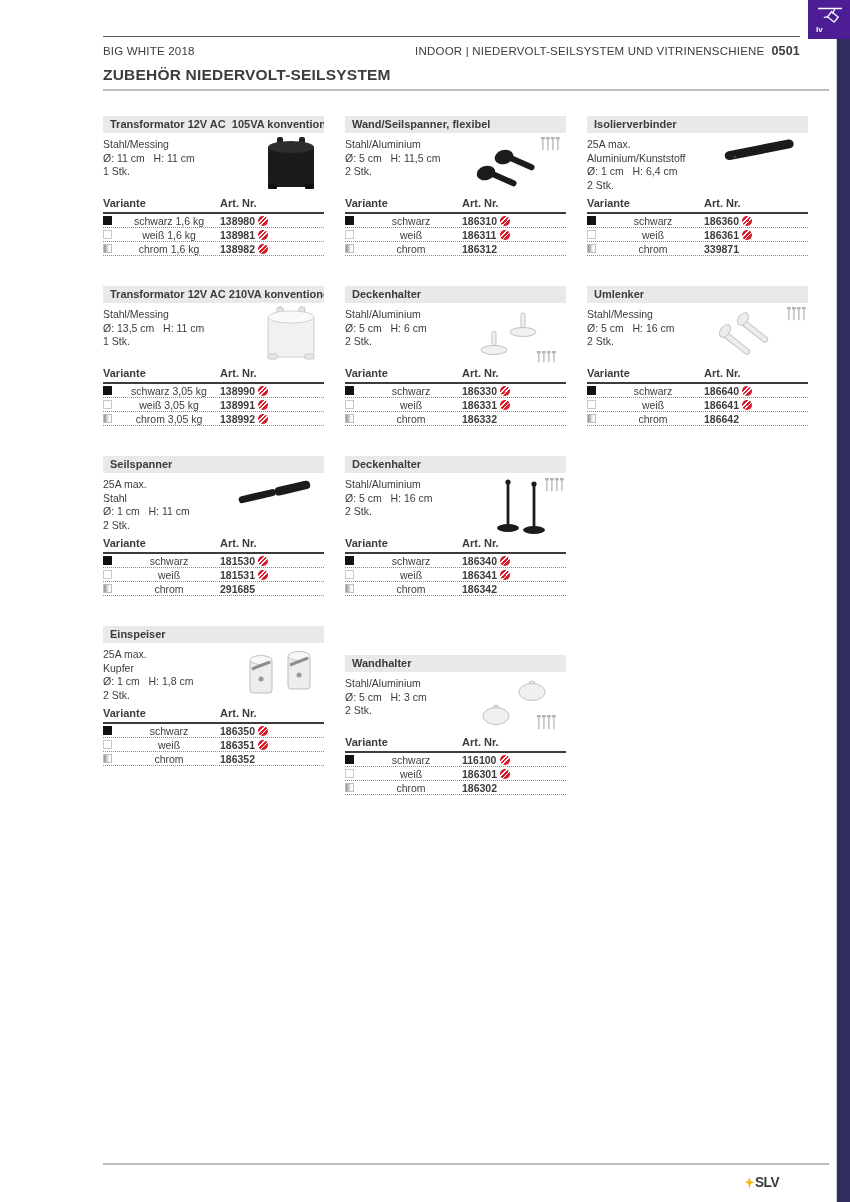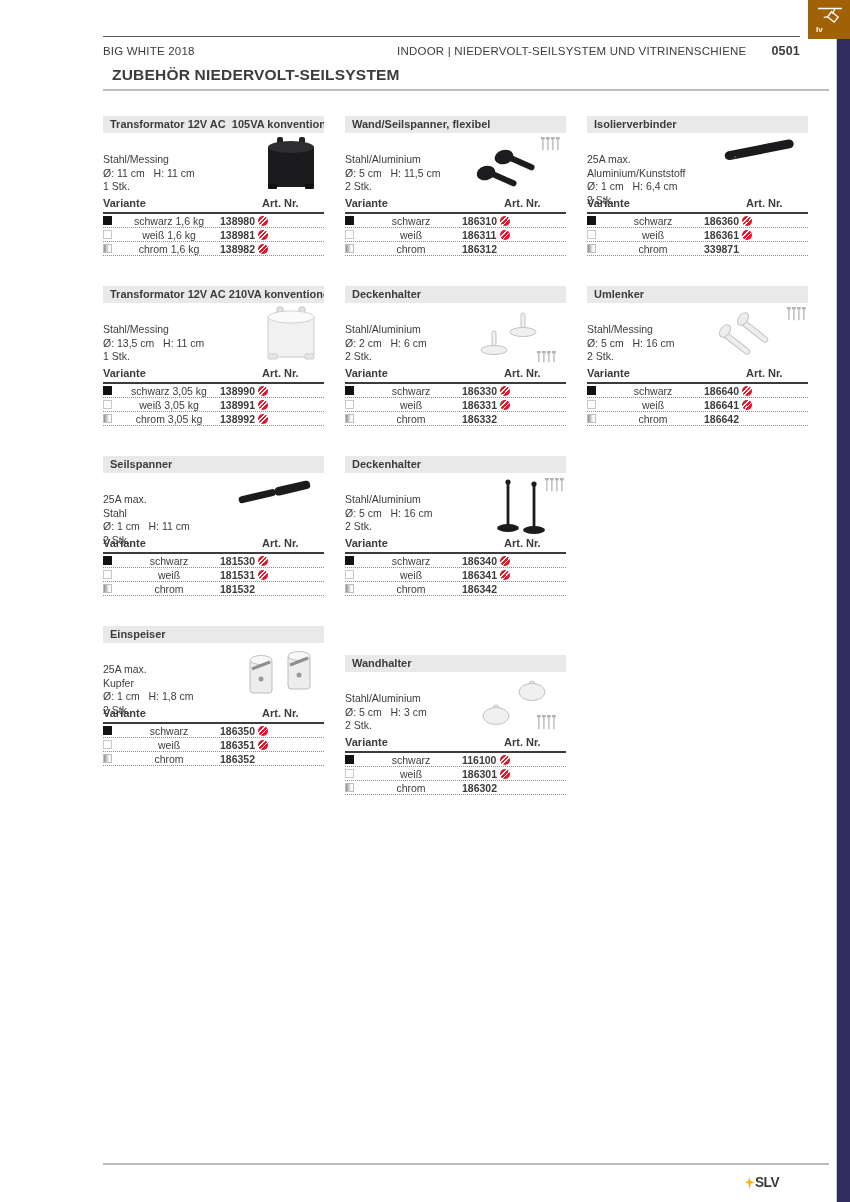--- a/index.html
+++ b/index.html
@@ -4,41 +4,41 @@
 <style>
   html,body{margin:0;padding:0;}
   body{
     width:850px;height:1202px;background:#ffffff;position:relative;overflow:hidden;
     font-family:"Liberation Sans", sans-serif;color:#3c3c3b;
     -webkit-font-smoothing:antialiased;
   }
   .page{position:absolute;inset:0;}
   
   .right-strip{position:absolute;top:0;right:0;width:13px;height:1202px;background:#302c5e;border-left:1px solid #cccccc;}
-  .cat-badge{position:absolute;top:0;right:0;width:42px;height:39px;background:#a16207;}
+  .cat-badge{position:absolute;top:0;right:0;width:42px;height:39px;background:#4c1d95;}
   .cat-badge svg{position:absolute;top:3px;left:9px;}
   .cat-badge .lv{position:absolute;left:8px;bottom:5px;color:#fff;font-size:8px;font-weight:bold;line-height:8px;}
   
   .hdr{position:absolute;left:103px;top:16px;width:697px;display:flex;justify-content:space-between;align-items:baseline;font-size:11.5px;letter-spacing:.2px;margin-top:28px;}
-  .hdr-right{display:flex;align-items:baseline;gap:25px;}
+  .hdr-right{display:flex;align-items:baseline;gap:7px;}
   .pageno{font-weight:bold;font-size:12.5px;}
   .hdr-rule{position:absolute;left:103px;top:36px;width:697px;height:1px;background:#5c5c5b;}
   
-  .page-title{position:absolute;left:112px;top:66px;margin:0;font-size:15.5px;font-weight:bold;letter-spacing:.2px;color:#3c3c3b;}
+  .page-title{position:absolute;left:103px;top:66px;margin:0;font-size:15.5px;font-weight:bold;letter-spacing:.2px;color:#3c3c3b;}
   .title-rule{position:absolute;left:103px;top:89px;width:726px;height:2px;background:#bcbcbc;}
   
   .grid{position:absolute;left:103px;top:116px;width:726px;display:grid;
         grid-template-columns:repeat(3,221px);column-gap:21px;grid-auto-rows:138px;row-gap:32px;}
   .card{position:relative;}
   .card-title{height:17px;line-height:17px;background:#e9e9e9;font-size:11px;font-weight:bold;padding-left:7px;white-space:pre;overflow:hidden;}
-  .card-body{position:relative;height:64px;padding-top:20px;box-sizing:border-box;}
+  .card-body{position:relative;height:64px;padding-top:5px;box-sizing:border-box;}
   .specs{font-size:10.5px;line-height:13.5px;white-space:pre-wrap;}
   .pimg{position:absolute;right:2px;top:3px;}
   
-  .vhead{display:flex;font-size:11px;font-weight:bold;padding-bottom:3px;border-bottom:2px solid #3c3c3b;gap:42px;}
+  .vhead{display:flex;font-size:11px;font-weight:bold;padding-bottom:3px;border-bottom:2px solid #3c3c3b;}
   .h-var{width:117px;flex:none;}
   .h-art{flex:none;}
   .vrow{display:flex;align-items:center;height:13px;border-bottom:1px dotted #8c8c8c;font-size:10.5px;line-height:12px;}
   .swatch{width:9px;height:9px;flex:none;margin-right:6px;box-sizing:border-box;}
   .swatch.schwarz{background:#121212;}
   .swatch.weiss{background:#ffffff;border:1px solid #c8c8c8;}
   .swatch.chrom{background:linear-gradient(90deg,#8f8f8f,#fdfdfd 75%);border:1px solid #bdbdbd;}
   .vlabel{width:102px;flex:none;text-align:center;}
   .artnr{width:38px;flex:none;font-weight:bold;}
   .eicon{width:11px;height:10px;flex:none;}
@@ -259,21 +259,21 @@
             <span class="eicon">
               <i></i>
             </span>
           </div>
         </div>
   </div>
 
   <div class="card" style="grid-area: 2 / 2;">
     <div class="card-title">Deckenhalter</div>
     <div class="card-body">
-      <div class="specs"><div>Stahl/Aluminium</div><div>Ø: 2 cm   H: 6 cm</div><div>2 Stk.</div></div>
+      <div class="specs"><div>Stahl/Aluminium</div><div>Ø: 5 cm   H: 6 cm</div><div>2 Stk.</div></div>
       <div class="pimg"><svg width="90" height="62" viewBox="0 0 90 62">
               <g fill="#f0f0f0" stroke="#c3c3c3">
                 <rect x="47" y="7" width="4" height="15" rx="2"></rect>
                 <ellipse cx="49" cy="26" rx="13" ry="4.5"></ellipse>
                 <rect x="18" y="25" width="4" height="15" rx="2"></rect>
                 <ellipse cx="20" cy="44" rx="13" ry="4.5"></ellipse>
               </g>
               <g transform="translate(64,45)">
                 <rect x="0" y="2.2" width="1.7" height="9" fill="#c7c7c7"></rect>
                 <rect x="-1" y="0" width="3.7" height="2.4" fill="#b2b2b2"></rect>
@@ -397,21 +397,21 @@
             <span class="swatch weiss"></span>
             <span class="vlabel">weiß</span>
             <span class="artnr">181531</span>
             <span class="eicon">
               <i></i>
             </span>
           </div>
           <div class="vrow">
             <span class="swatch chrom"></span>
             <span class="vlabel">chrom</span>
-            <span class="artnr">181532</span>
+            <span class="artnr">291685</span>
             <span class="eicon"></span>
           </div>
         </div>
   </div>
 
   <div class="card" style="grid-area: 3 / 2;">
     <div class="card-title">Deckenhalter</div>
     <div class="card-body">
       <div class="specs"><div>Stahl/Aluminium</div><div>Ø: 5 cm   H: 16 cm</div><div>2 Stk.</div></div>
       <div class="pimg"><svg width="90" height="60" viewBox="0 0 90 60">

